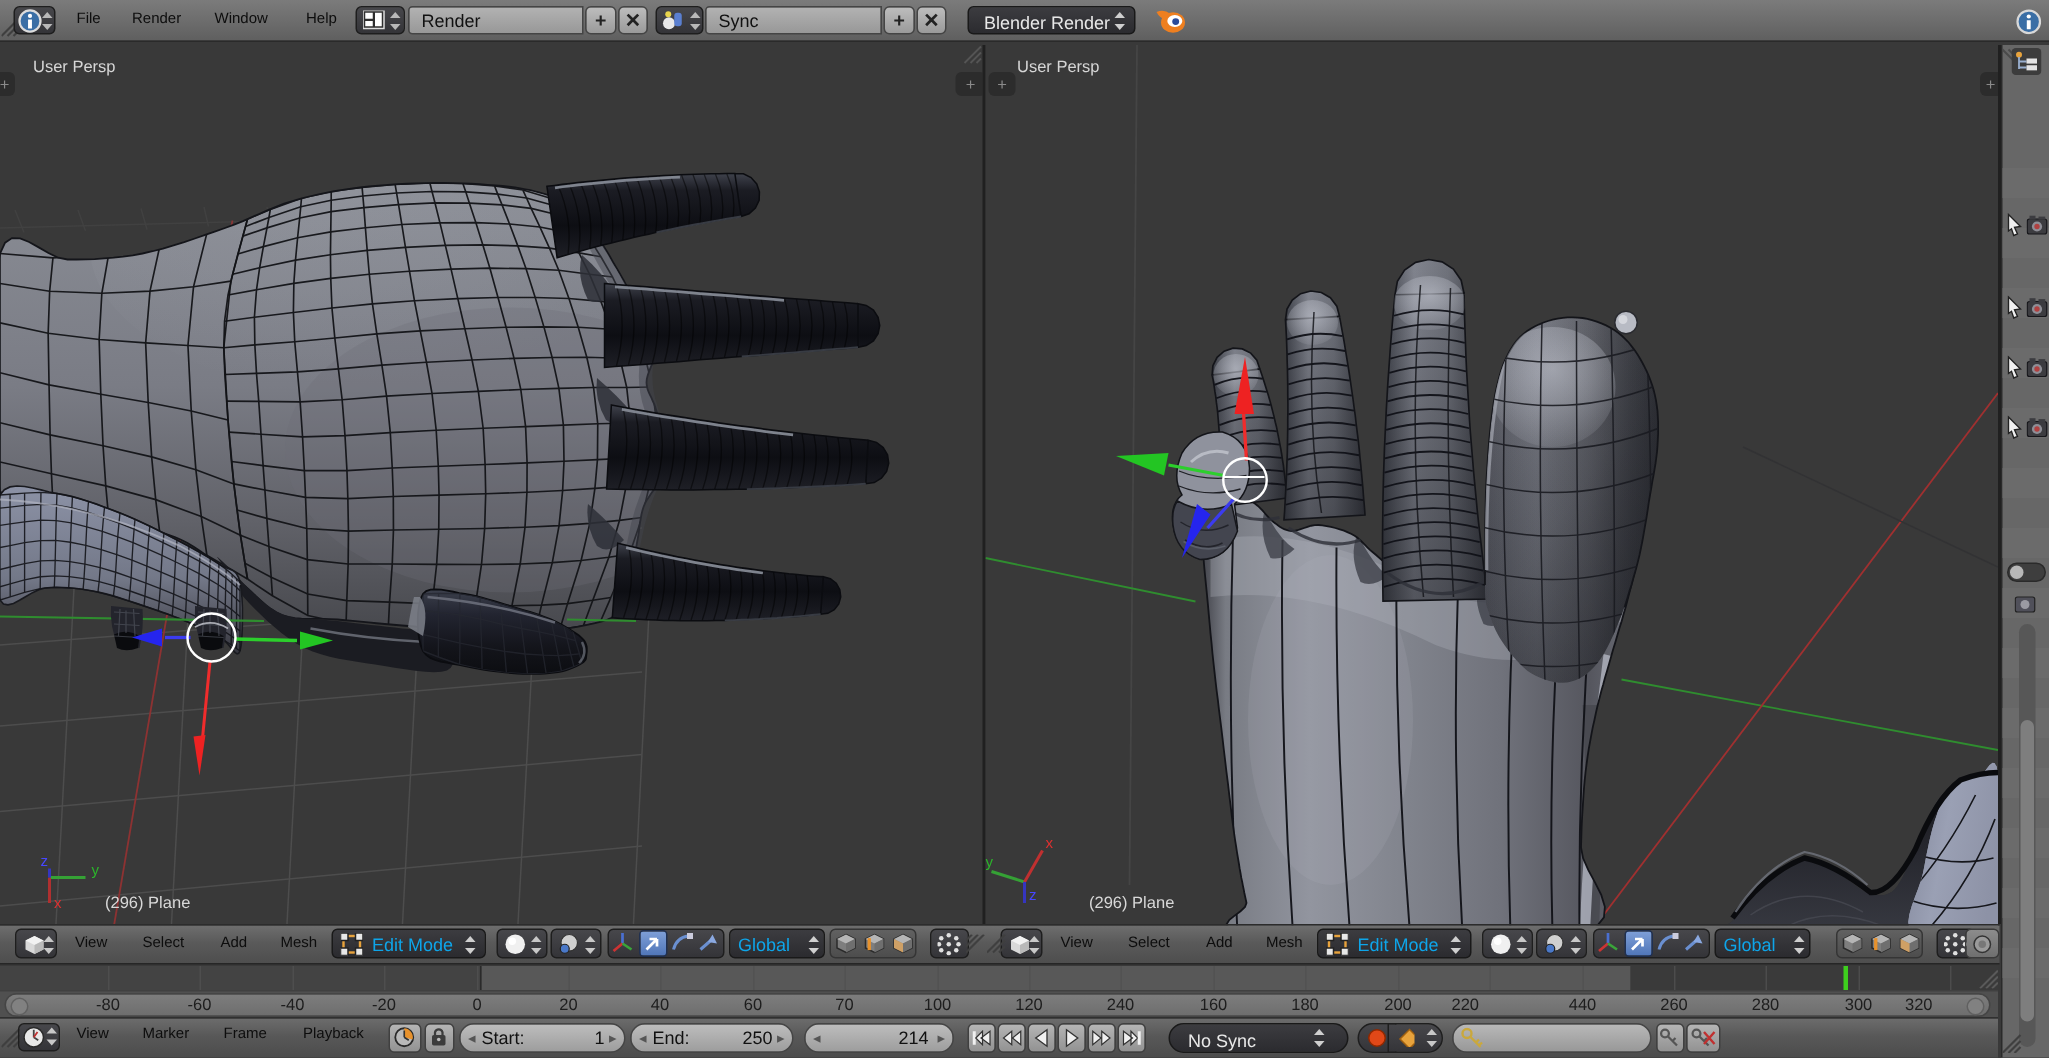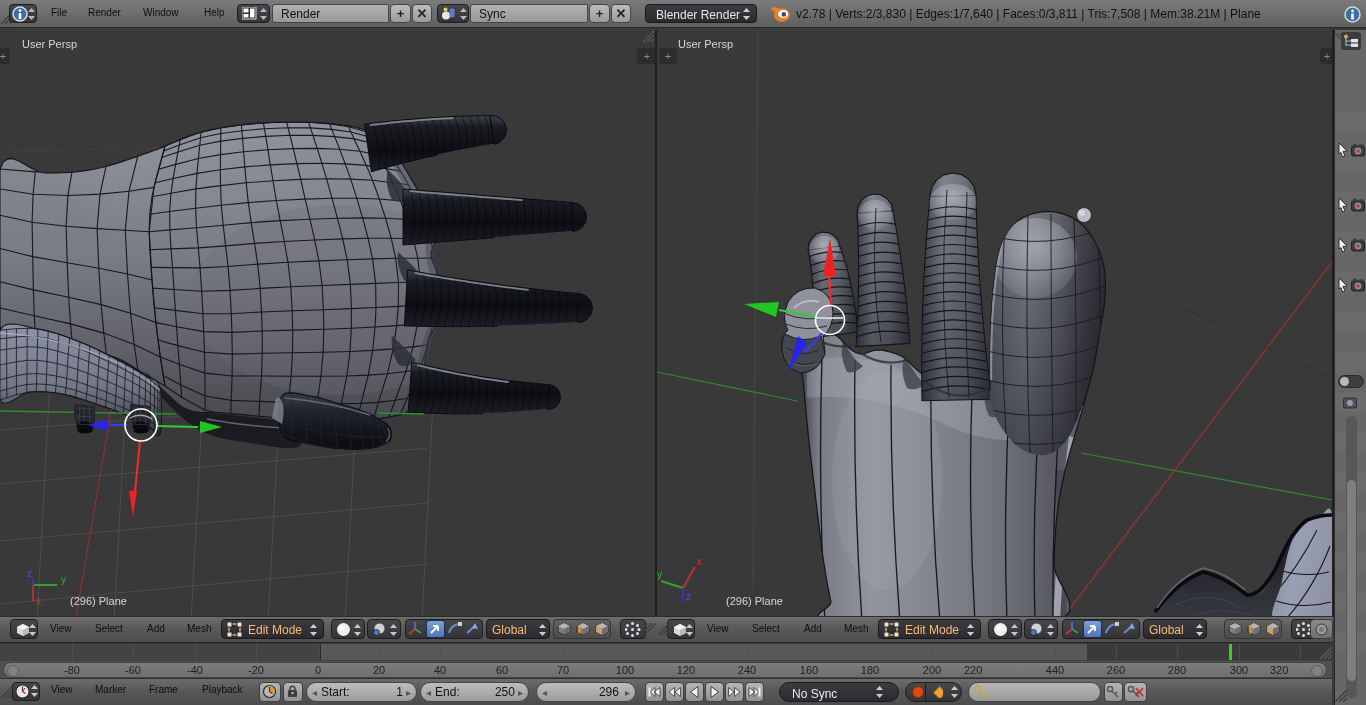--- a/index.html
+++ b/index.html
@@ -1,17 +1,17 @@
 <!DOCTYPE html>
 <html><head><meta charset="utf-8"><style>
 *{margin:0;padding:0;box-sizing:border-box}
 html,body{width:1366px;height:705px;overflow:hidden;background:#393939;
  font-family:"Liberation Sans",sans-serif;-webkit-font-smoothing:antialiased}
 .mtxt{position:absolute;font-size:10px;color:#0d0d0d;white-space:nowrap}
-.ctxt{position:absolute;font-size:12px;color:#fdba74;white-space:nowrap}
+.ctxt{position:absolute;font-size:12px;color:#0ea5e9;white-space:nowrap}
 .dbtn{position:absolute;background:linear-gradient(#47474b,#343438);border:1px solid #1e1e1e;border-radius:4px}
 .dbtn2{position:absolute;background:linear-gradient(#8c8c8c,#6f6f6f);border:1px solid #3a3a3a;border-radius:4px}
 .dcombo{position:absolute;background:linear-gradient(#3c3c40,#2b2b2f);border:1px solid #191919;border-radius:4px;
  font-size:12px;color:#e8e8e8;display:flex;align-items:flex-end}
 .lfield{position:absolute;background:linear-gradient(#b2b2b2,#989898);border:1px solid #454545;
  font-size:12px;color:#111;display:flex;align-items:center}
 .lbtnplus{position:absolute;background:linear-gradient(#bdbdbd,#9a9a9a);border:1px solid #454545;border-radius:4px;
  font-size:13px;color:#222;display:flex;align-items:center;justify-content:center;font-weight:bold}
 .lbtn{position:absolute;background:linear-gradient(#b5b5b5,#929292);border:1px solid #404040;border-radius:4px}
 .lpill{position:absolute;background:linear-gradient(#bdbdbd,#9d9d9d);border:1px solid #454545;
@@ -78,21 +78,20 @@
     <svg style="position:absolute;left:742px;top:7px" width="9" height="14">
       <path d="M1,5 L4.5,1 L8,5 Z" fill="#cfcfcf"></path>
       <path d="M1,9 L4.5,13 L8,9 Z" fill="#cfcfcf"></path>
     </svg>
     <svg style="position:absolute;left:769px;top:4px" width="22" height="20" viewBox="0 0 22 20">
       <path d="M2,4 Q7,2 11,5 L8,9 Q4,8 2,4 Z" fill="#ee7f20"></path>
       <ellipse cx="13" cy="11" rx="8" ry="6.8" fill="#ee7f20"></ellipse>
       <ellipse cx="14.2" cy="10" rx="5" ry="4" fill="#fff"></ellipse>
       <circle cx="14.8" cy="10.4" r="2.3" fill="#2a4b9b"></circle>
     </svg>
-    <div style="position:absolute;left:796px;top:7px;font-size:12px;color:#101010;white-space:nowrap">v2.78 | Verts:2/3,830 | Edges:1/7,640 | Faces:0/3,811 | Tris:7,508 | Mem:38.21M | Plane</div>
     <svg style="position:absolute;left:1344px;top:6px" width="17" height="17">
       <circle cx="8.5" cy="8.5" r="7.5" fill="#3a6ea5" stroke="#d8d8d8" stroke-width="1.5"></circle>
       <circle cx="8.5" cy="5" r="1.4" fill="#fff"></circle>
       <rect x="7.2" y="7.5" width="2.6" height="6" fill="#fff"></rect>
     </svg>
   </div>
 <div style="position:absolute;left:0;top:30px;width:655px;height:586px"><svg width="655" height="587" viewBox="0 0 655 587">
       <defs>
 <linearGradient id="lhand" x1="0" y1="0" x2="0" y2="1">
  <stop offset="0" stop-color="#8a8d95"></stop>
@@ -907,21 +906,21 @@
     <div style="position:absolute;left:349px;top:3px;width:60px;text-align:center;font-size:11px;color:#1d1d1d">20</div>
     <div style="position:absolute;left:410px;top:3px;width:60px;text-align:center;font-size:11px;color:#1d1d1d">40</div>
     <div style="position:absolute;left:472px;top:3px;width:60px;text-align:center;font-size:11px;color:#1d1d1d">60</div>
     <div style="position:absolute;left:533px;top:3px;width:60px;text-align:center;font-size:11px;color:#1d1d1d">70</div>
     <div style="position:absolute;left:595px;top:3px;width:60px;text-align:center;font-size:11px;color:#1d1d1d">100</div>
     <div style="position:absolute;left:656px;top:3px;width:60px;text-align:center;font-size:11px;color:#1d1d1d">120</div>
     <div style="position:absolute;left:717px;top:3px;width:60px;text-align:center;font-size:11px;color:#1d1d1d">240</div>
     <div style="position:absolute;left:779px;top:3px;width:60px;text-align:center;font-size:11px;color:#1d1d1d">160</div>
     <div style="position:absolute;left:840px;top:3px;width:60px;text-align:center;font-size:11px;color:#1d1d1d">180</div>
     <div style="position:absolute;left:902px;top:3px;width:60px;text-align:center;font-size:11px;color:#1d1d1d">200</div>
-    <div style="position:absolute;left:964px;top:3px;width:60px;text-align:left;font-size:11px;color:#1d1d1d">220</div>
+    <div style="position:absolute;left:926px;top:3px;width:60px;text-align:right;font-size:11px;color:#1d1d1d">220</div>
     <div style="position:absolute;left:1025px;top:3px;width:60px;text-align:center;font-size:11px;color:#1d1d1d">440</div>
     <div style="position:absolute;left:1086px;top:3px;width:60px;text-align:center;font-size:11px;color:#1d1d1d">260</div>
     <div style="position:absolute;left:1147px;top:3px;width:60px;text-align:center;font-size:11px;color:#1d1d1d">280</div>
     <div style="position:absolute;left:1209px;top:3px;width:60px;text-align:center;font-size:11px;color:#1d1d1d">300</div>
     <div style="position:absolute;left:1270px;top:3px;width:60px;font-size:11px;color:#1d1d1d">320</div>
   </div>
 <div style="position:absolute;left:0;top:678px;width:1332px;height:27px;background:linear-gradient(#6c6c6c,#585858 45%,#4c4c4c);border-top:1px solid #303030"></div>
 <svg style="position:absolute;left:1px;top:686px" width="13" height="13">
     <g stroke="#3f3f3f" stroke-width="1.4">
       <path d="M0,12 L12,0"></path>
@@ -962,21 +961,21 @@
     <span class="arrr">▸</span>
   </div>
 <div class="lpill" style="left:420px;top:682px;width:109px;height:20px;border-radius:10px">
     <span class="arrl">◂</span>
     <span style="margin-left:4px">End:</span>
     <span style="margin-left:auto;margin-right:3px">250</span>
     <span class="arrr">▸</span>
   </div>
 <div class="lpill" style="left:536px;top:682px;width:100px;height:20px;border-radius:10px">
     <span class="arrl">◂</span>
-    <span style="margin-left:auto;margin-right:6px">296</span>
+    <span style="margin-left:auto;margin-right:6px">214</span>
     <span class="arrr">▸</span>
   </div>
 <div class="lbtn" style="left:645px;top:682px;width:19px;height:20px"></div>
 <svg style="position:absolute;left:647px;top:685px" width="15" height="14">
     <path d="M2.5,2.5 L2.5,11.5" stroke="#f0f0f0" stroke-width="2"></path>
     <path d="M13,2.5 L7,7 L13,11.5 Z M8,2.5 L3.5,7 L8,11.5 Z" fill="#f0f0f0" stroke="#333" stroke-width="0.8"></path>
   </svg>
 <div class="lbtn" style="left:665px;top:682px;width:19px;height:20px"></div>
 <svg style="position:absolute;left:667px;top:685px" width="15" height="14">
     <path d="M7.5,2.5 L2,7 L7.5,11.5 Z M13.5,2.5 L8,7 L13.5,11.5 Z" fill="#f0f0f0" stroke="#333" stroke-width="0.8"></path>

